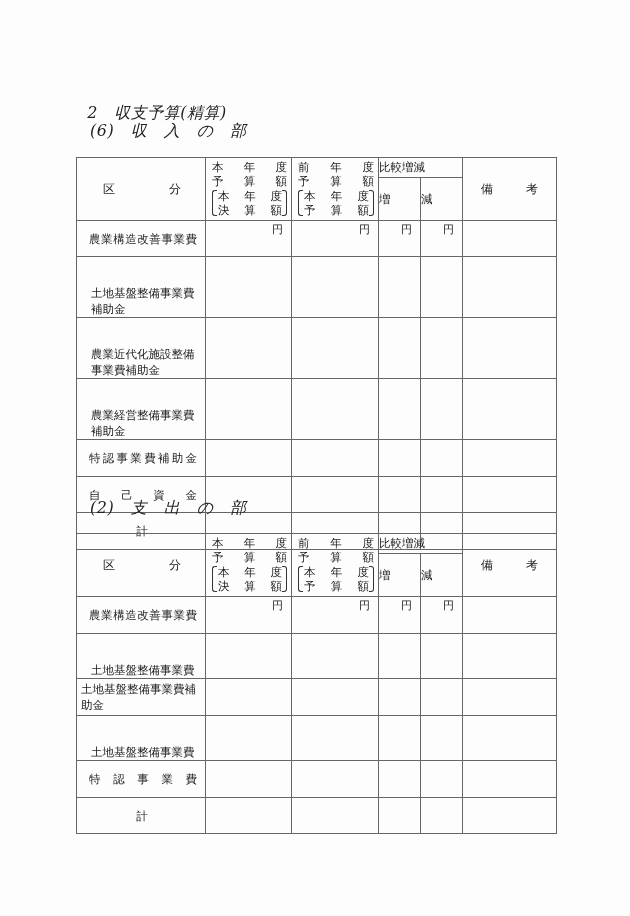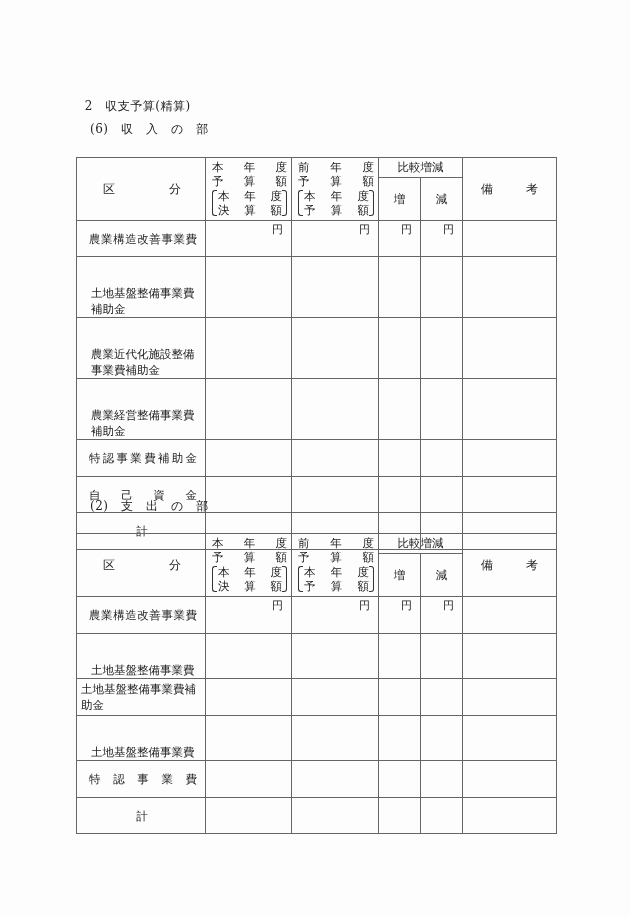--- a/index.html
+++ b/index.html
@@ -2,21 +2,21 @@
 <html><head>
   <meta charset="utf-8">
   <style>
     html, body { margin: 0; padding: 0; }
     body {
       width: 630px; height: 916px; background: #fdfdfd; position: relative;
       font-family: "DejaVu Serif", "Liberation Serif", serif; color: #222;
       overflow: hidden;
     }
     .abs { position: absolute; }
-    .heading { font-size: 12px; letter-spacing: 0.5px; white-space: pre; }
+    .heading { font-size: 16px; letter-spacing: 0.5px; white-space: pre; font-style: italic; }
     table.budget {
       position: absolute; left: 76px; width: 480px;
       border-collapse: collapse; table-layout: fixed;
       font-size: 11.5px;
     }
     table.budget td {
       border: 1.4px solid #666; padding: 0; vertical-align: middle;
       position: relative;
     }
     table.budget col.c1 { width: 129px; }
@@ -32,21 +32,21 @@
     .bracket {
       position: relative; margin-top: 1px; padding: 0 5px 0 6px;
     }
     .bracket:before, .bracket:after {
       content: ""; position: absolute; top: 1px; bottom: 1px; width: 4px;
       border: 1px solid #333;
     }
     .bracket:before { left: 0; border-right: none; border-radius: 3px 0 0 3px; }
     .bracket:after { right: 0; border-left: none; border-radius: 0 3px 3px 0; }
     .yen { position: absolute; top: 1px; right: 8px; font-size: 11px; }
-    .center { text-align: center; }
+    .center { text-align: left; }
     .rowlabel { font-size: 11.5px; line-height: 16px; padding: 0 5px 0 7px; }
     .rowlabel.indent { padding-left: 14px; margin-top: 28px; }
     .rowlabel.just { display: flex; justify-content: space-between; padding: 0 8px 0 12px; }
     .rowlabel.total { text-align: center; }
   </style>
 </head>
 <body>
 
 <div class="abs heading" style="left:76px; top:84px;">
   <span>2</span><span>　</span><span>収支予算(精算)</span>

